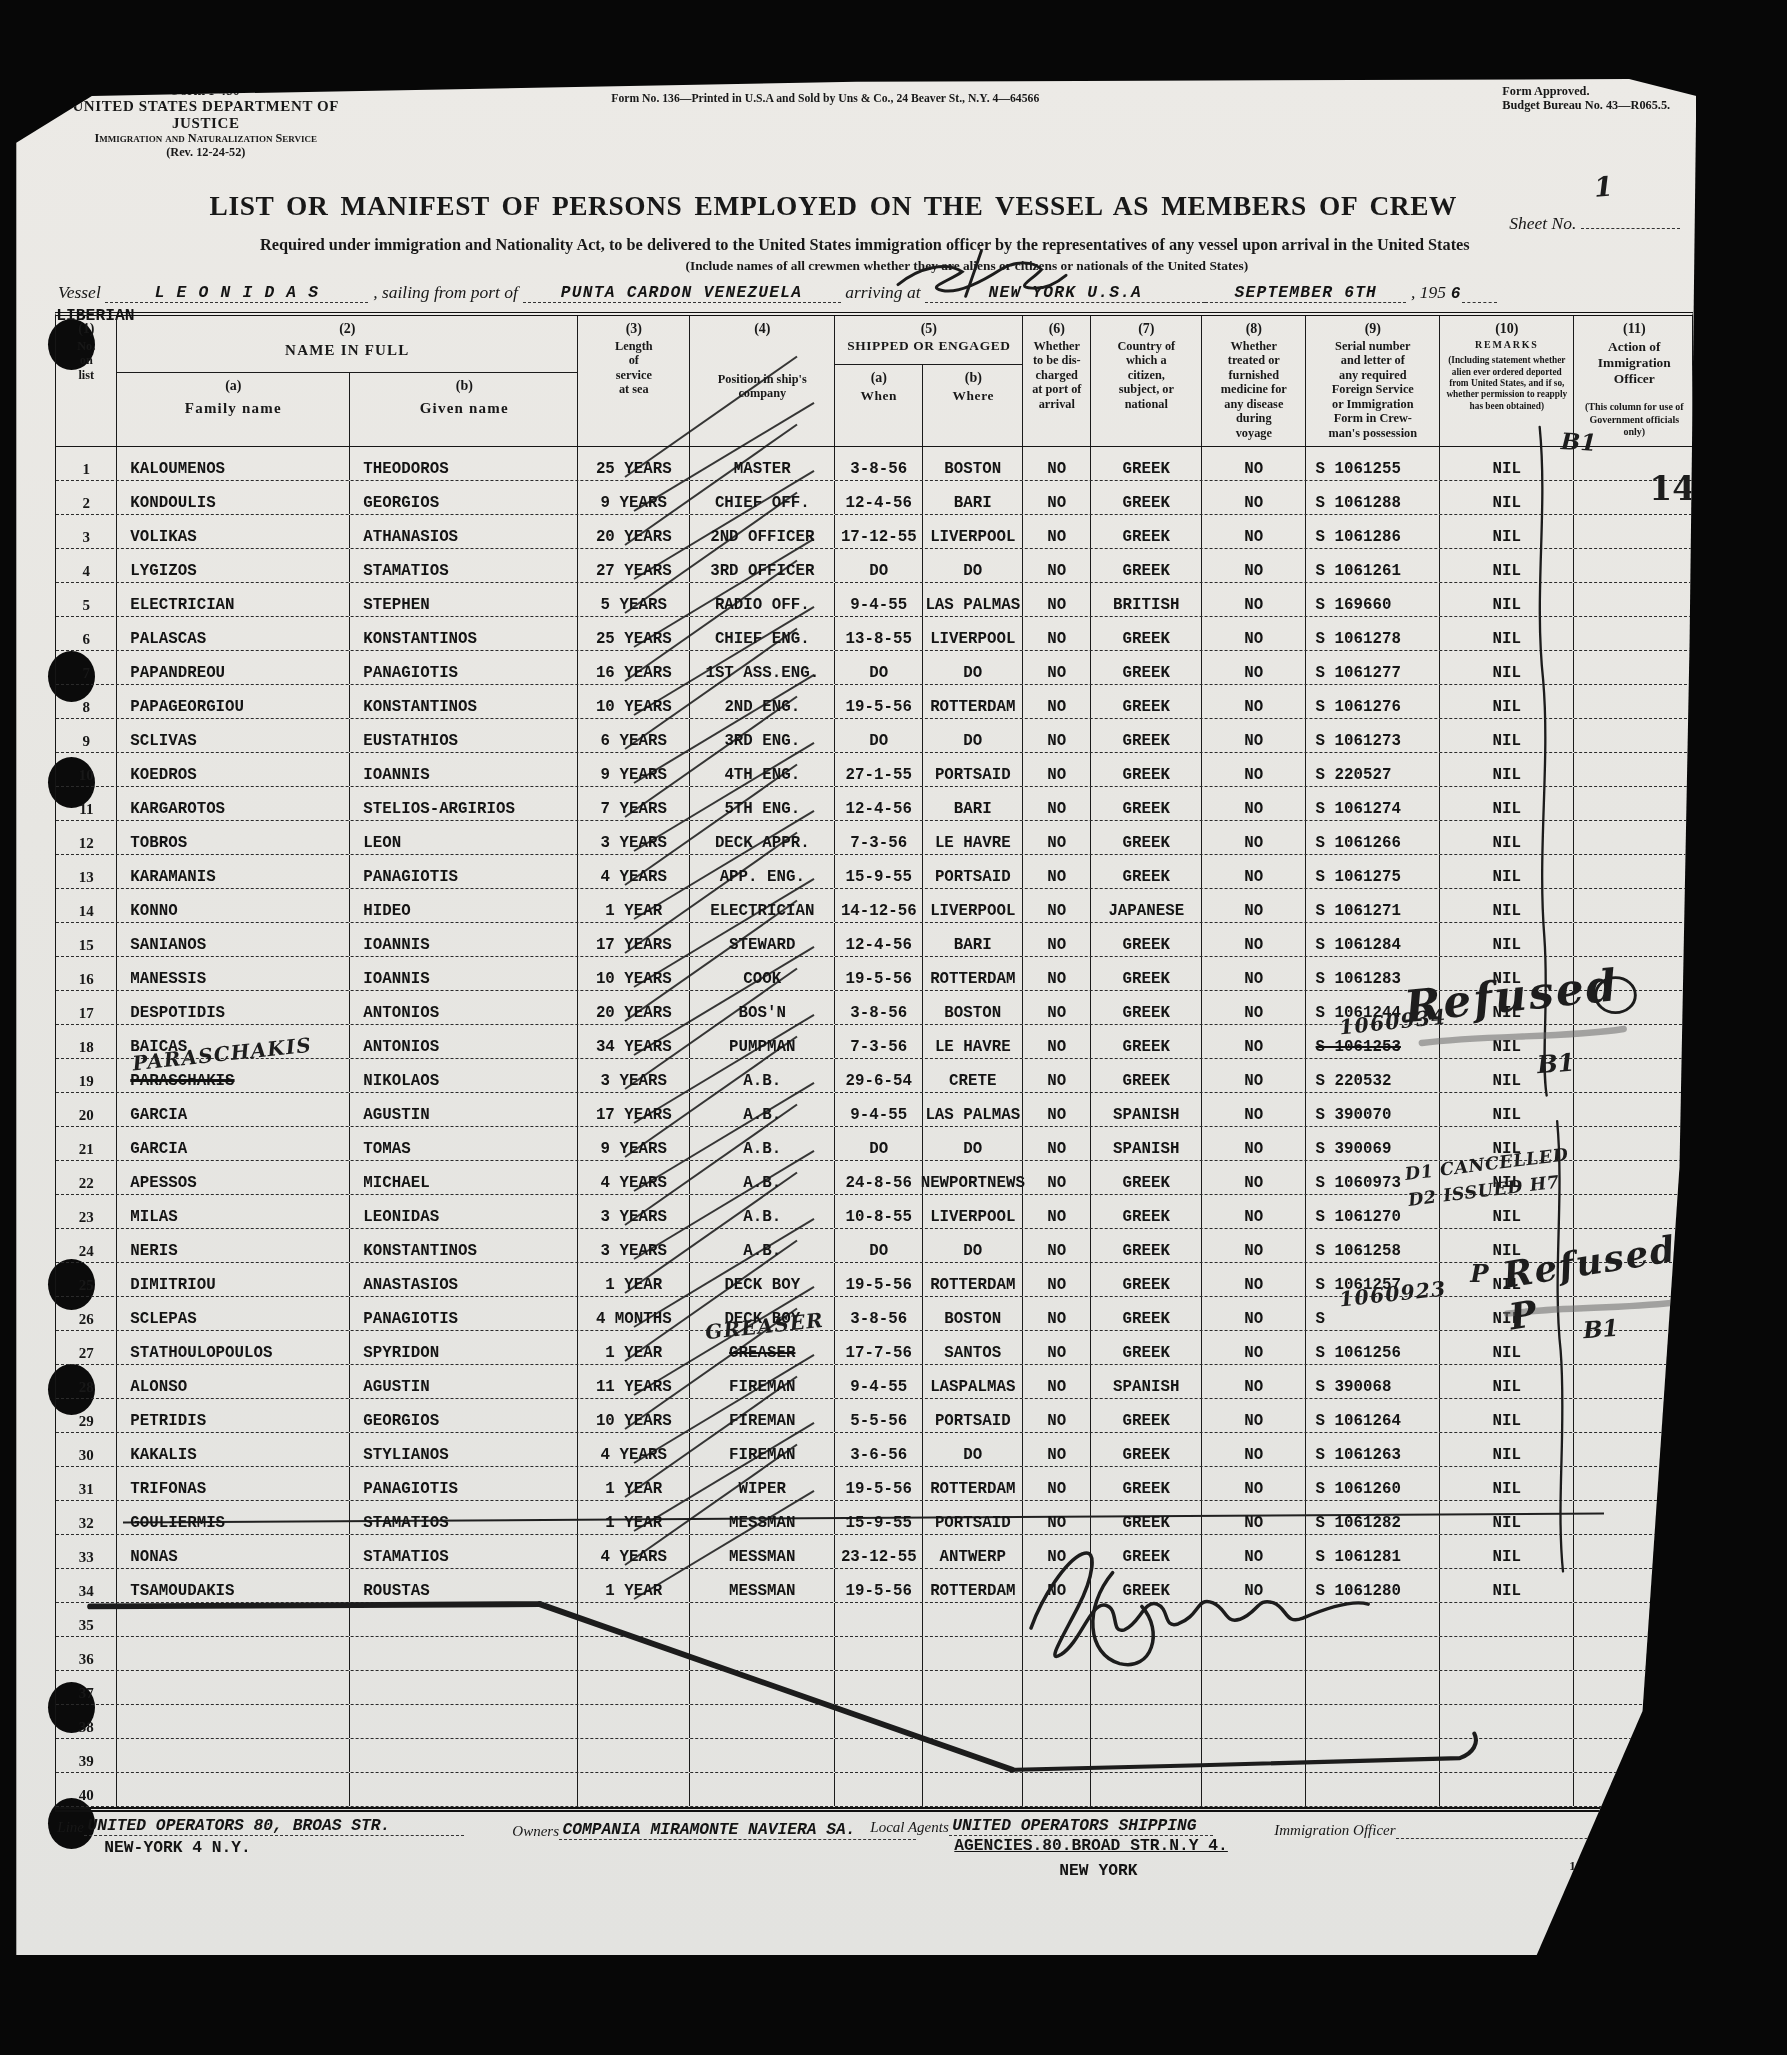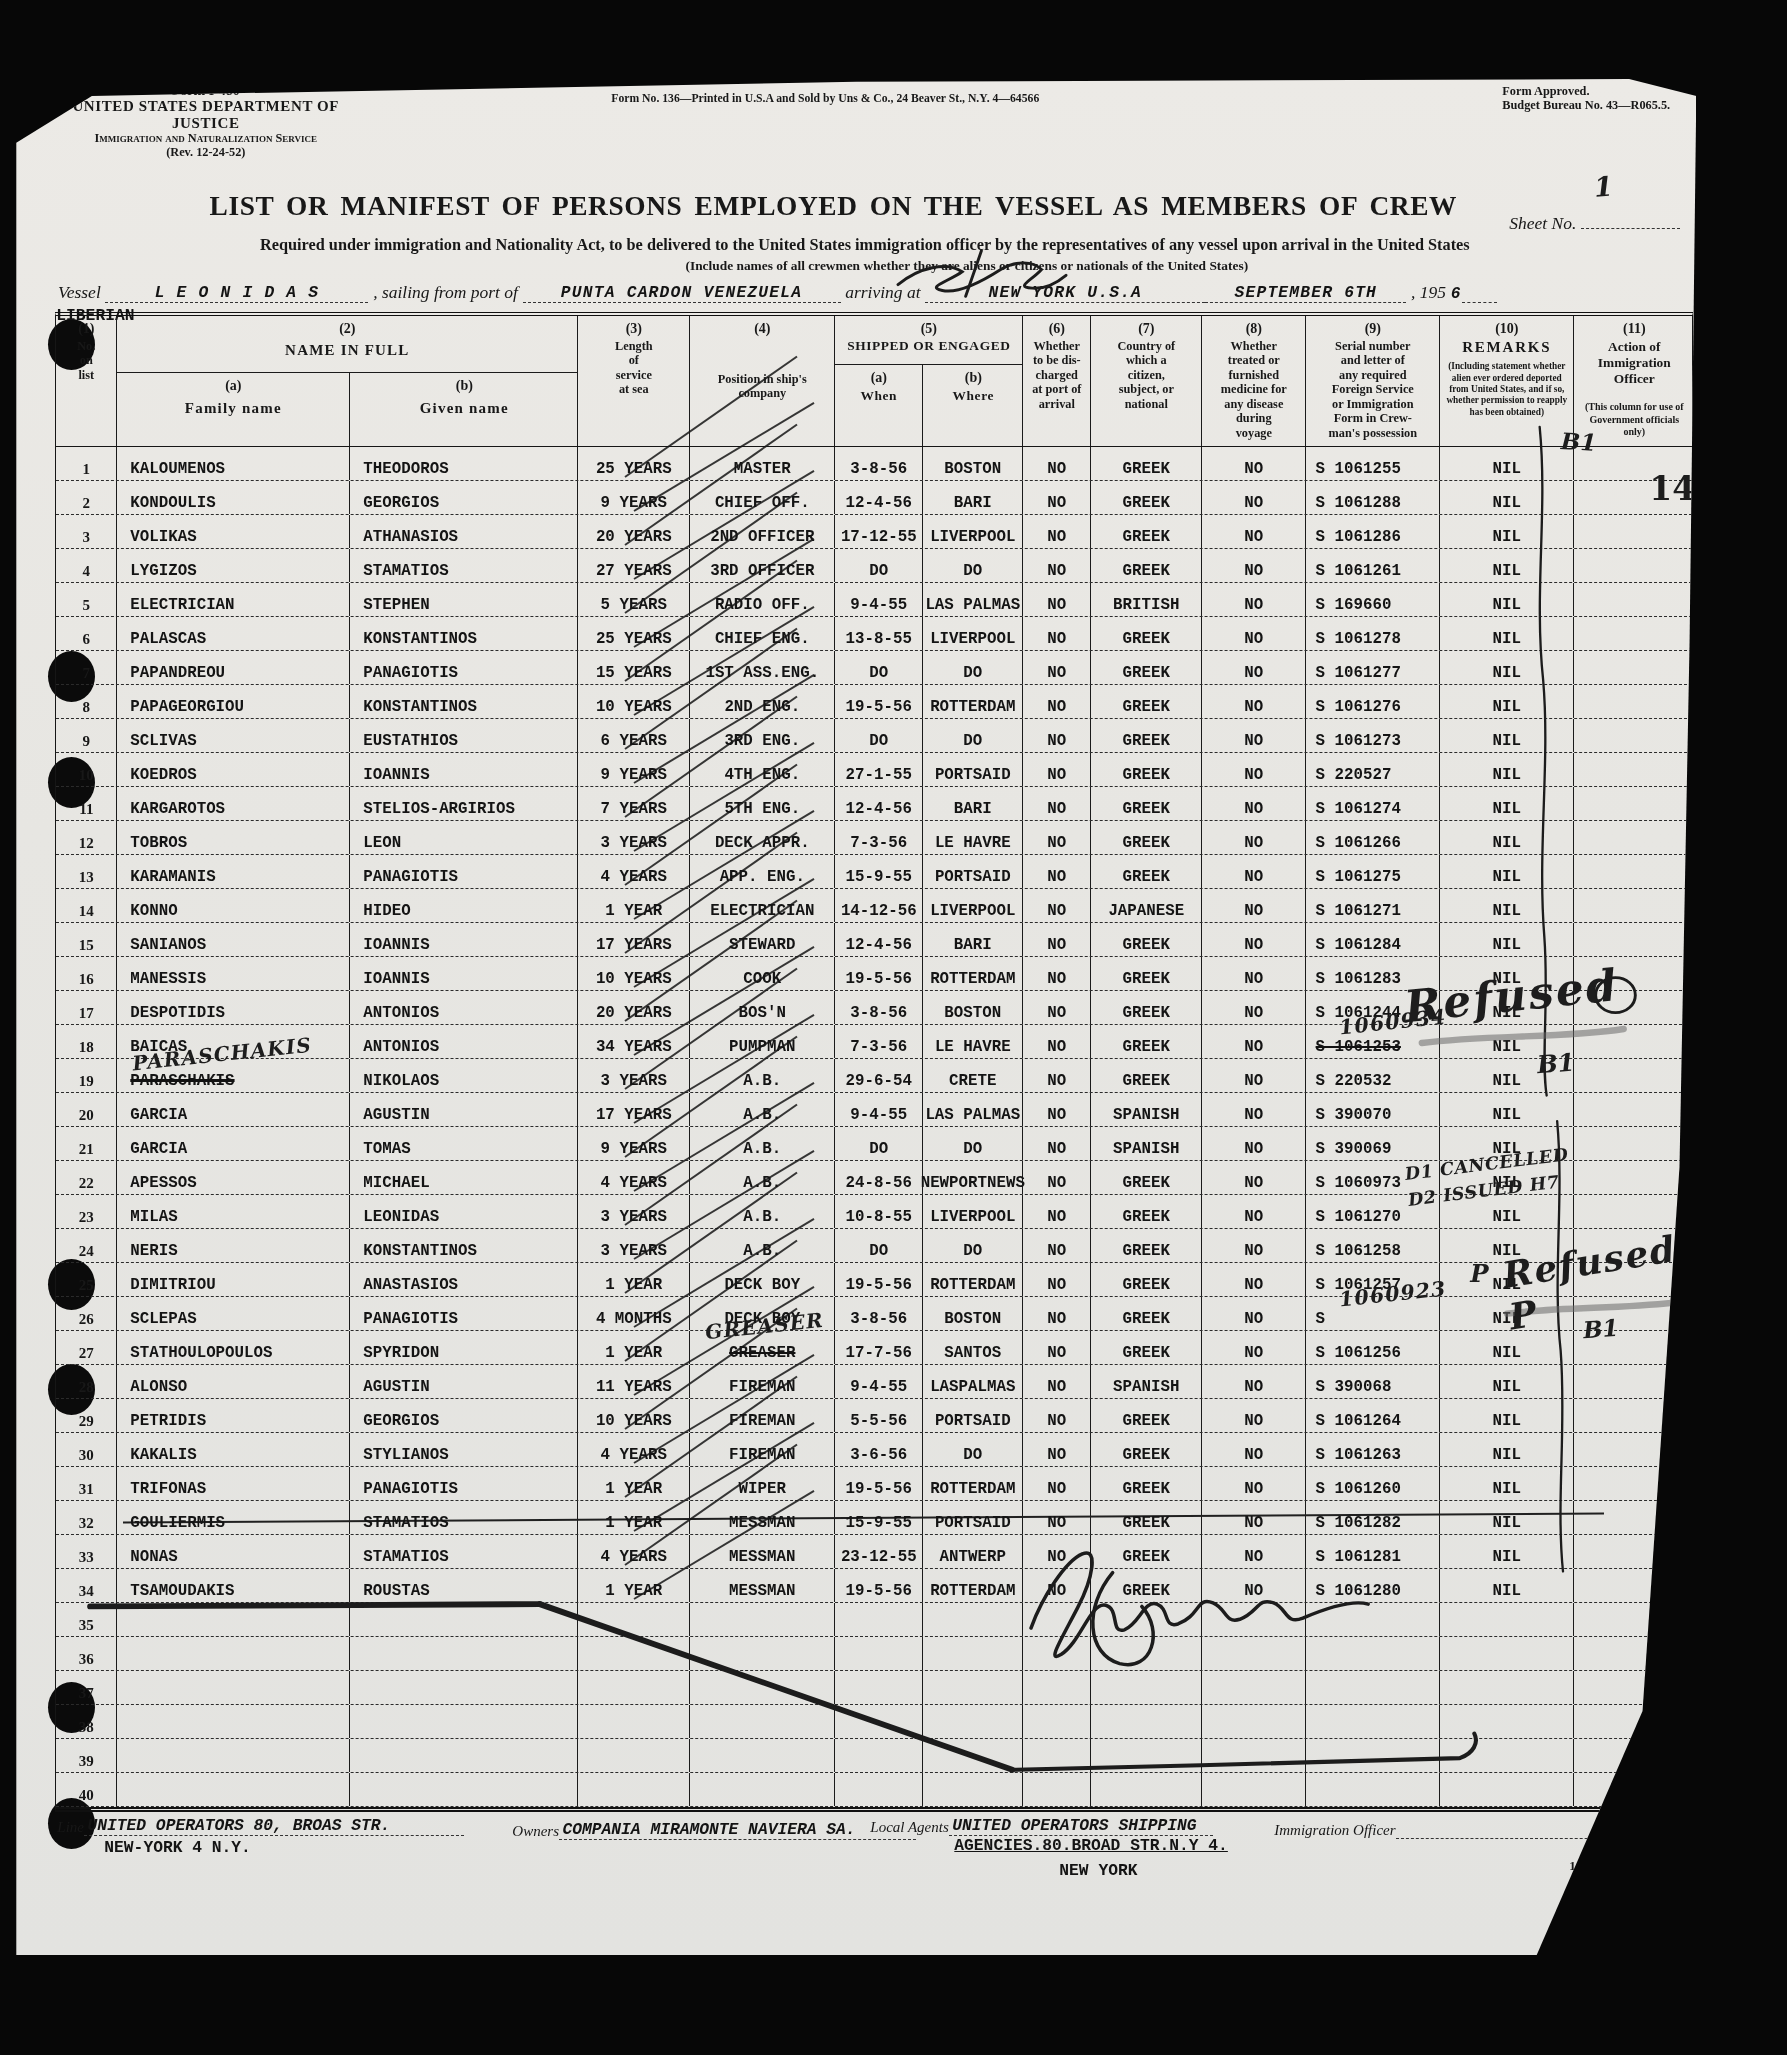--- a/index.html
+++ b/index.html
@@ -55,21 +55,21 @@
   .t-name .htop{height:51px;}
   .t-name .lbl{font-size:15px;letter-spacing:1.2px;margin-top:5.8px;}
   .t-ship .htop{height:43px;}
   .t-ship .lbl{font-size:13.4px;letter-spacing:0.6px;margin-top:1.2px;}
   .hsplit{flex:1;display:grid;}
   .t-name .hsplit{grid-template-columns:233px 228px;}
   .t-ship .hsplit{grid-template-columns:88px 100px;}
   .hsub{border-right:1.2px solid #1b1b1b;display:flex;flex-direction:column;align-items:center;padding-top:5.8px;text-align:center;}
   .hsub.last{border-right:none;}
   .note{font-weight:700;font-size:9.3px;line-height:1.22;margin-top:4.7px;padding:0 4.7px;white-space:normal;}
-  .t-rem .lbl{font-size:15px;letter-spacing:1.8px;}
+  .t-rem .lbl{font-size:10px;letter-spacing:1.8px;}
   .t-act .lbl{font-size:13.4px;}
   .t-act .note{margin-top:15px;font-size:10px;white-space:pre-line;}
 
   .row{display:grid;grid-template-columns:var(--cols);height:33px;border-bottom:1.8px dashed #2b2b2b;position:relative;}
   .cell{border-right:1.2px solid #1b1b1b;position:relative;display:flex;align-items:flex-end;justify-content:center;padding-bottom:1.8px;overflow:visible;}
   .cell:last-child{border-right:none;}
   .cell .typed{font-size:15.8px;z-index:2;}
   .c-no{justify-content:center;}
   .c-no .num{font-weight:700;font-size:15px;font-family:"Liberation Serif",serif;}
   .c-family,.c-given{justify-content:flex-start;padding-left:13px;}
@@ -543,21 +543,21 @@
             <span class="num">7</span>
           </div>
       <div class="cell c-family">
             <span class="hand above"></span>
             <span class="typed">PAPANDREOU</span>
           </div>
       <div class="cell c-given">
             <span class="typed">PANAGIOTIS</span>
           </div>
       <div class="cell c-service">
-            <span class="typed">15 YEARS</span>
+            <span class="typed">16 YEARS</span>
           </div>
       <div class="cell c-position">
             <span class="hand above"></span>
             <span class="typed">1ST ASS.ENG.</span>
           </div>
       <div class="cell c-when">
             <span class="typed">DO</span>
           </div>
       <div class="cell c-where">
             <span class="typed">DO</span>

